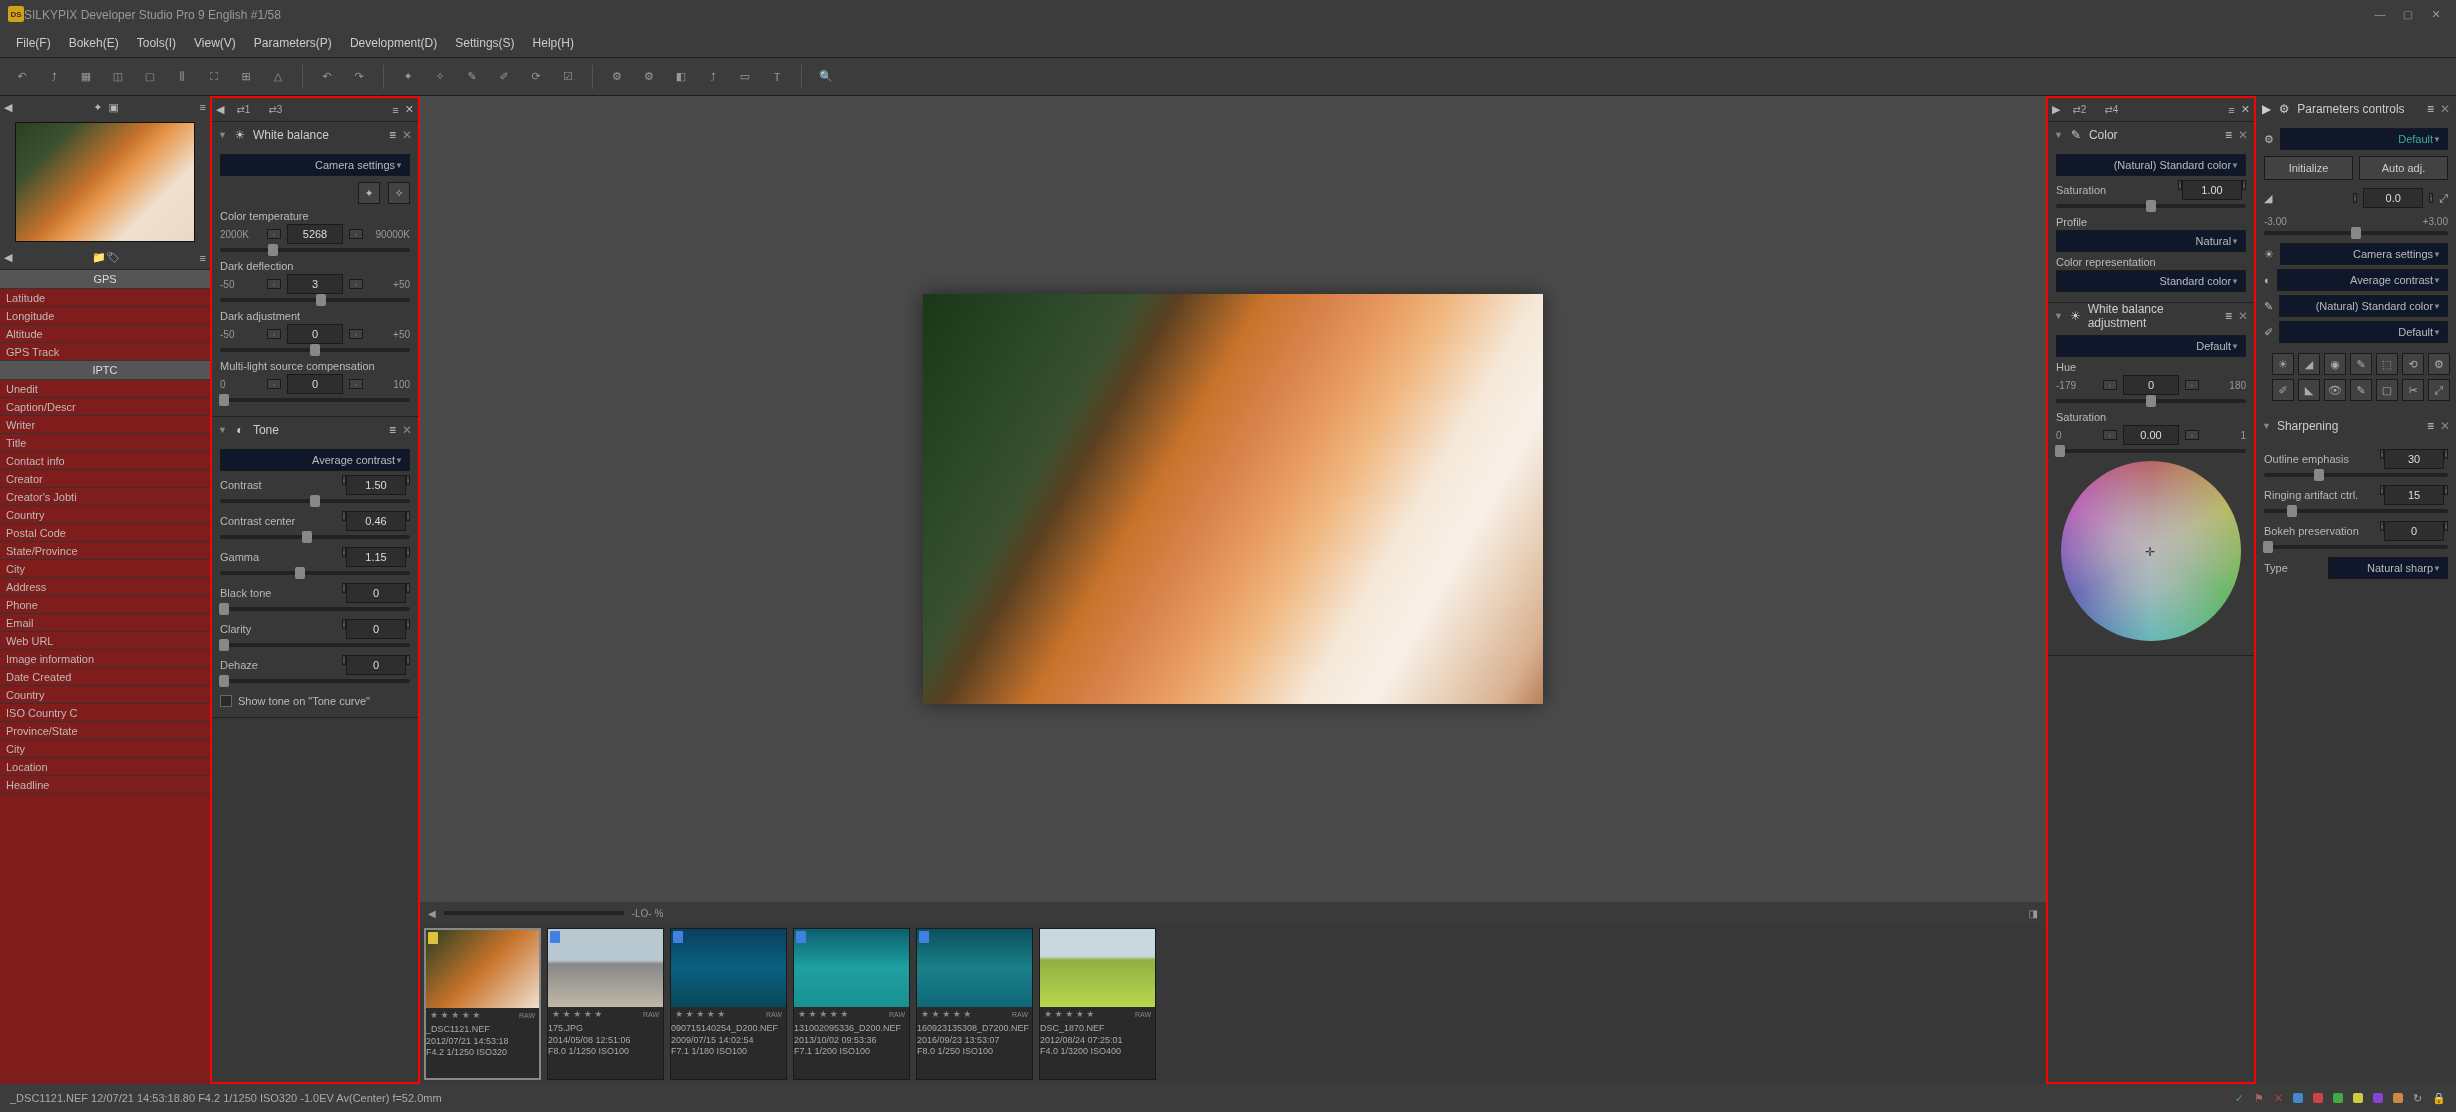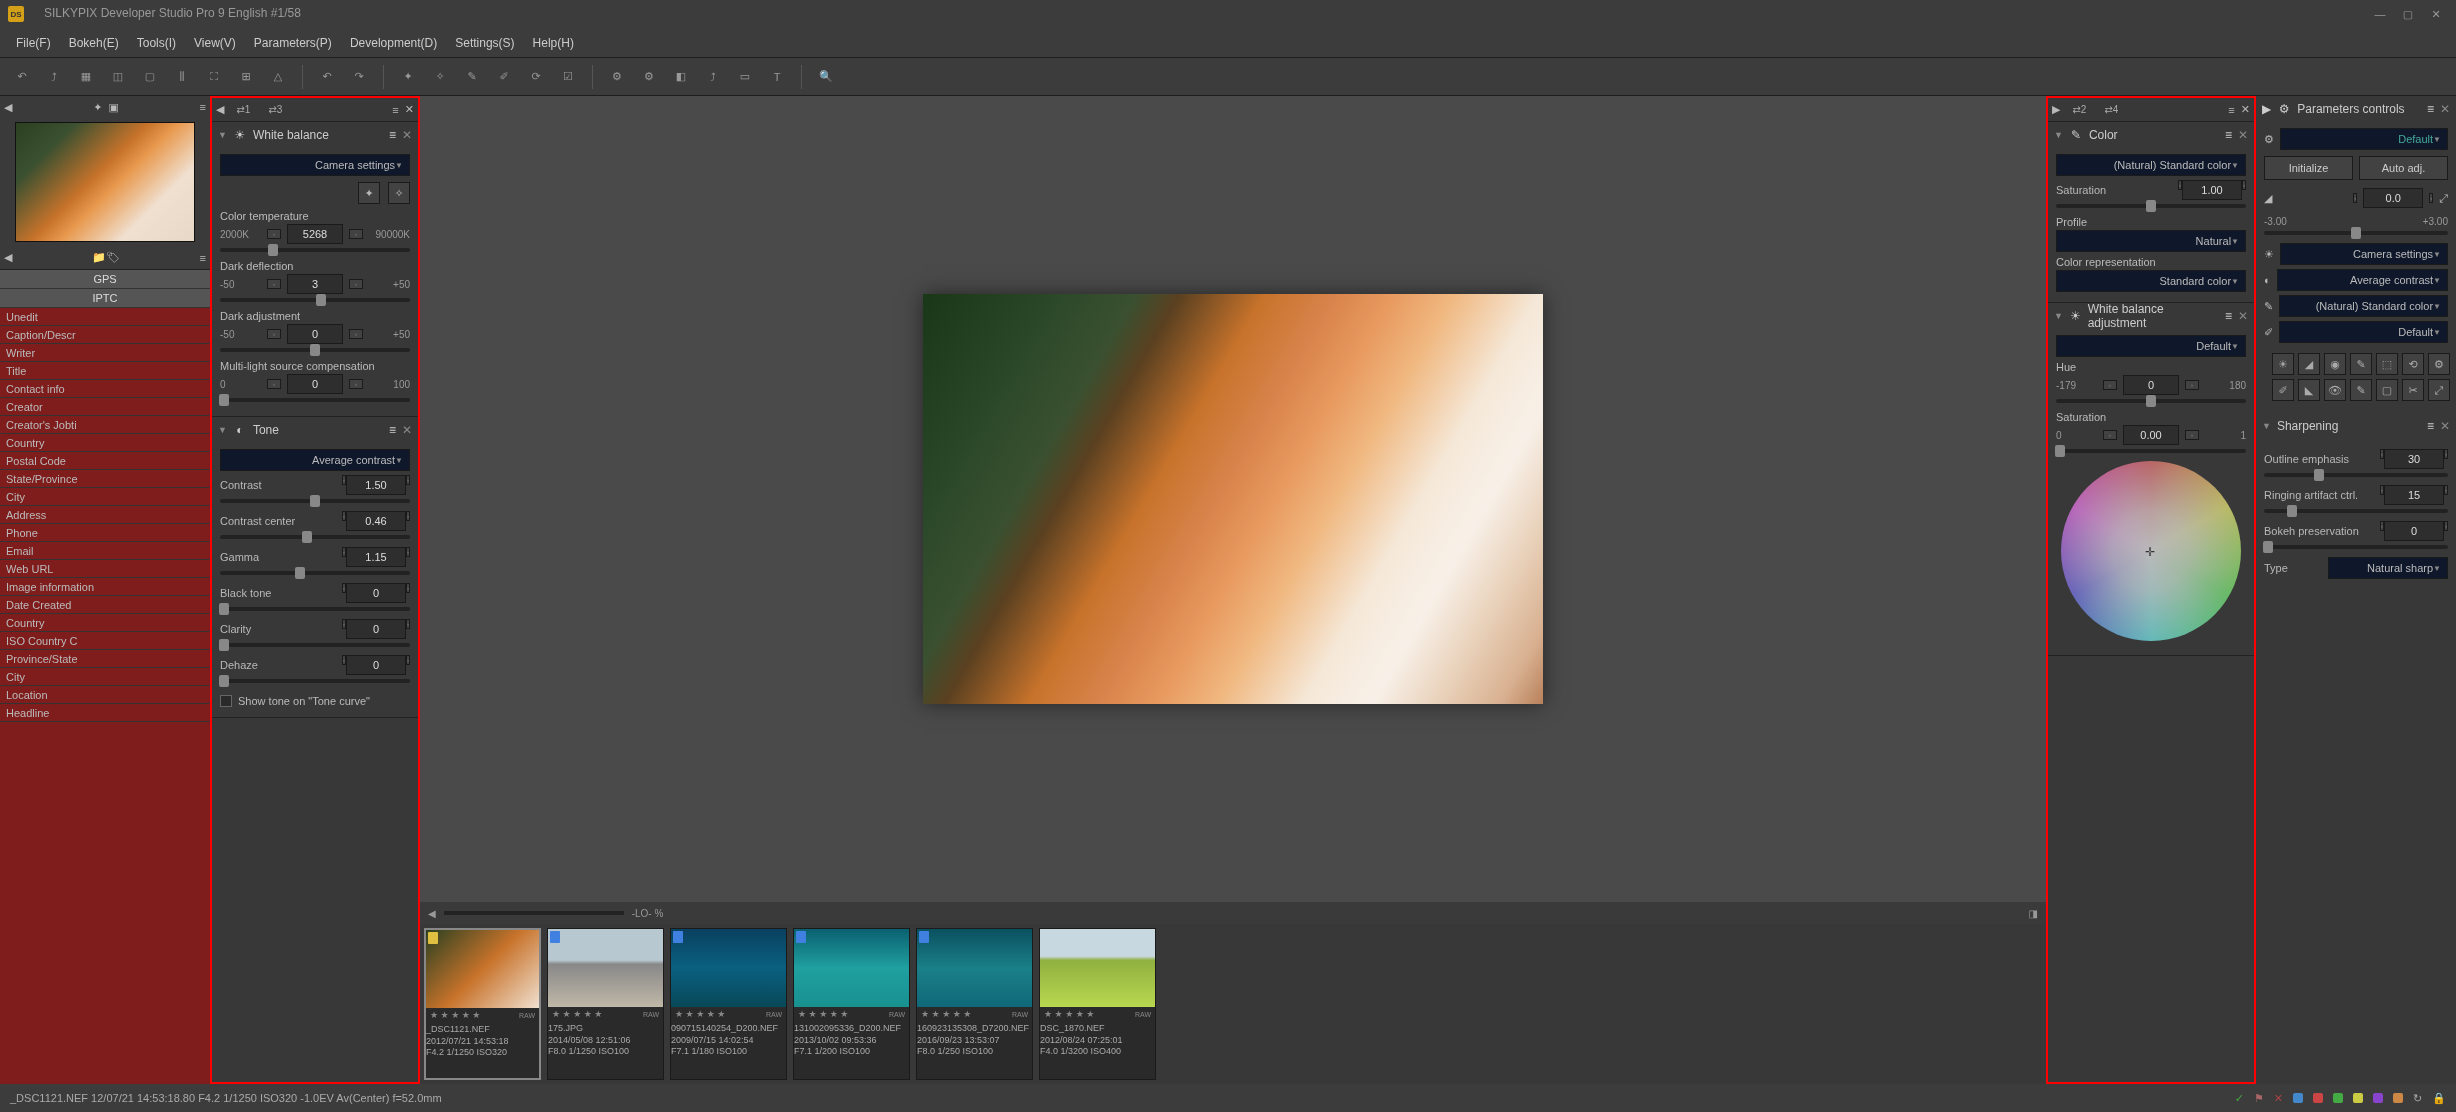--- a/index.html
+++ b/index.html
@@ -1,18 +1,18 @@
 <!DOCTYPE html>
 <html><head>
 <meta charset="utf-8">
 <style>
 *{margin:0;padding:0;box-sizing:border-box;font-family:"Segoe UI",Arial,sans-serif;user-select:none}
 body{background:#2b2b2b;color:#b8b8b8;font-size:11px;overflow:hidden;width:2456px;height:1112px;transform-origin:top left}
 .titlebar{height:28px;background:#3c3c3c;display:flex;align-items:center;padding:0 8px;justify-content:space-between}
-.titlebar .left{display:flex;align-items:flex-start;gap:20px}
+.titlebar .left{display:flex;align-items:flex-end;gap:0}
 .app-icon{width:16px;height:16px;background:#d4a017;border-radius:2px;display:flex;align-items:center;justify-content:center;font-size:8px;font-weight:bold;color:#333}
 .title-text{color:#999;font-size:12px}
 .win-controls{display:flex;gap:4px}
 .win-btn{width:24px;height:20px;display:flex;align-items:center;justify-content:center;color:#999;cursor:pointer}
 .menubar{height:30px;background:#3c3c3c;display:flex;align-items:center;padding:0 8px;gap:2px;border-bottom:1px solid #1e1e1e}
 .menu-item{padding:4px 8px;font-size:12px;color:#ccc;cursor:pointer}
 .toolbar{height:38px;background:#3c3c3c;display:flex;align-items:center;padding:0 8px;gap:4px;border-bottom:1px solid #1e1e1e}
 .tool-btn{width:28px;height:28px;display:flex;align-items:center;justify-content:center;color:#999;cursor:pointer;border-radius:2px}
 .tool-sep{width:1px;height:24px;background:#555;margin:0 6px}
 .main-layout{display:flex;height:calc(100% - 96px - 28px)}
@@ -156,20 +156,34 @@
     <div class="info-tabs">
       <span>◀</span>
       <span style="flex:1"></span>
       <span>📁</span>
       <span>🏷</span>
       <span style="flex:1"></span>
       <span>≡</span>
     </div>
     <div class="info-panel">
       <div class="section-header">GPS</div>
+      <div id="gps-rows">
+          <div class="info-row">
+            <span class="label">Latitude</span>
+          </div>
+          <div class="info-row">
+            <span class="label">Longitude</span>
+          </div>
+          <div class="info-row">
+            <span class="label">Altitude</span>
+          </div>
+          <div class="info-row">
+            <span class="label">GPS Track</span>
+          </div>
+        </div>
       <div class="section-header">IPTC</div>
       <div id="iptc-rows">
           <div class="info-row">
             <span class="label">Unedit</span>
           </div>
           <div class="info-row">
             <span class="label">Caption/Descr</span>
           </div>
           <div class="info-row">
             <span class="label">Writer</span>

